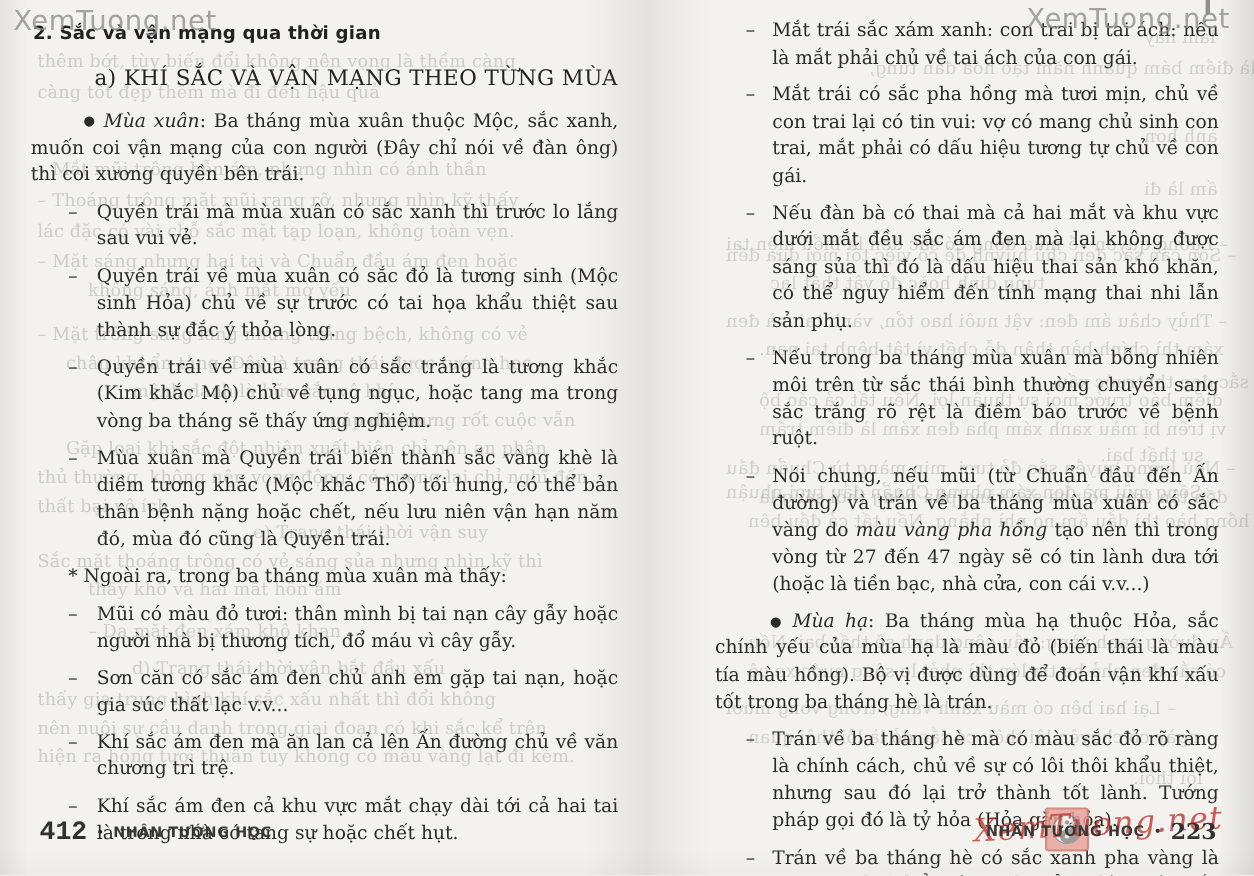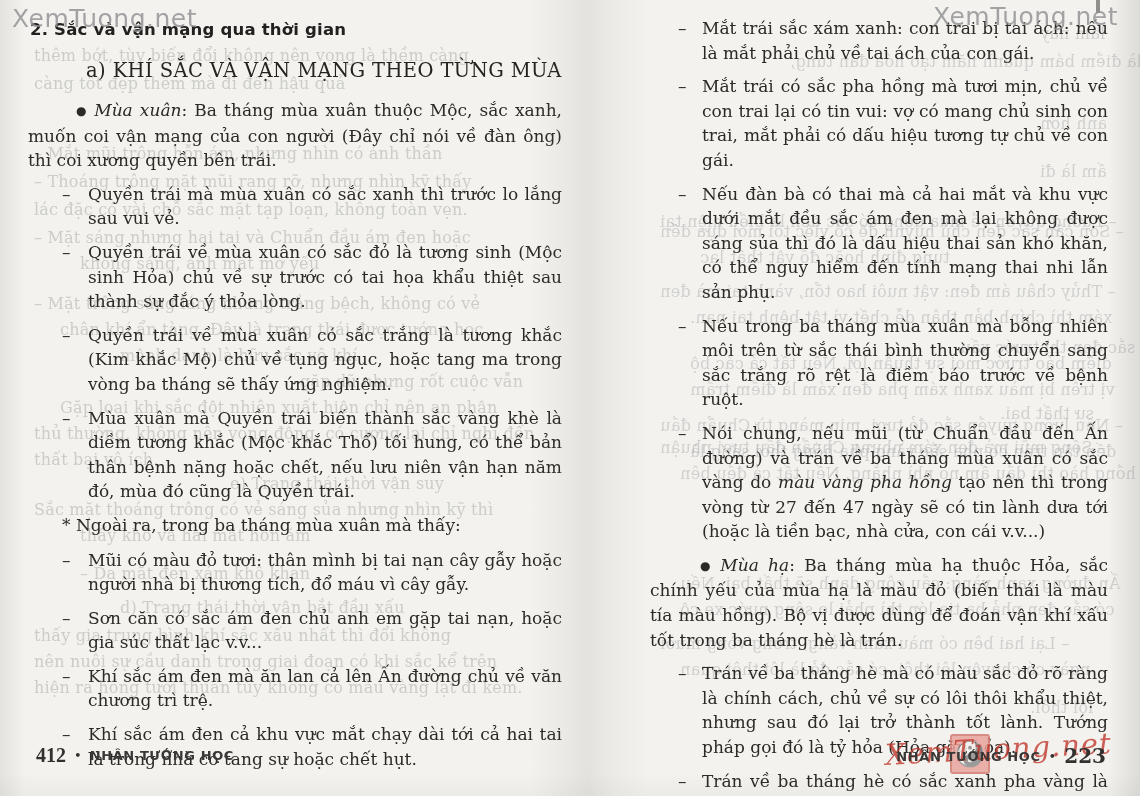--- a/index.html
+++ b/index.html
@@ -63,21 +63,21 @@
   .list .item{position:relative;padding-left:60px;margin:0 0 9px 0;}
   .page-right .list .item{padding-left:52px;}
   .item .dash{position:absolute;left:34px;top:0;}
   .page-right .item .dash{left:28px;}
   .note{margin:2px 0 10px 34px;text-align:left;}
 
   .footer-left{
     position:absolute;left:36px;top:744px;z-index:4;
     display:flex;align-items:center;gap:8px;color:#333130;
   }
-  .footer-left .pagenum{font-size:20px;font-weight:bold;font-family:Liberation Serif, serif;}
+  .footer-left .pagenum{font-size:24px;font-weight:bold;font-family:Liberation Mono, monospace;}
   .footer-sep{font-size:13px;}
   .footer-booktitle{
     font-family:"DejaVu Sans","Liberation Sans",sans-serif;
     font-weight:bold;font-size:13px;letter-spacing:.6px;color:#3a3836;
   }
   .footer-right{
     position:absolute;right:34px;top:744px;z-index:5;
     display:flex;align-items:center;gap:8px;color:#333130;
   }
   .footer-right .pagenum{font-size:20px;font-weight:bold;font-family:"DejaVu Serif",serif;}

